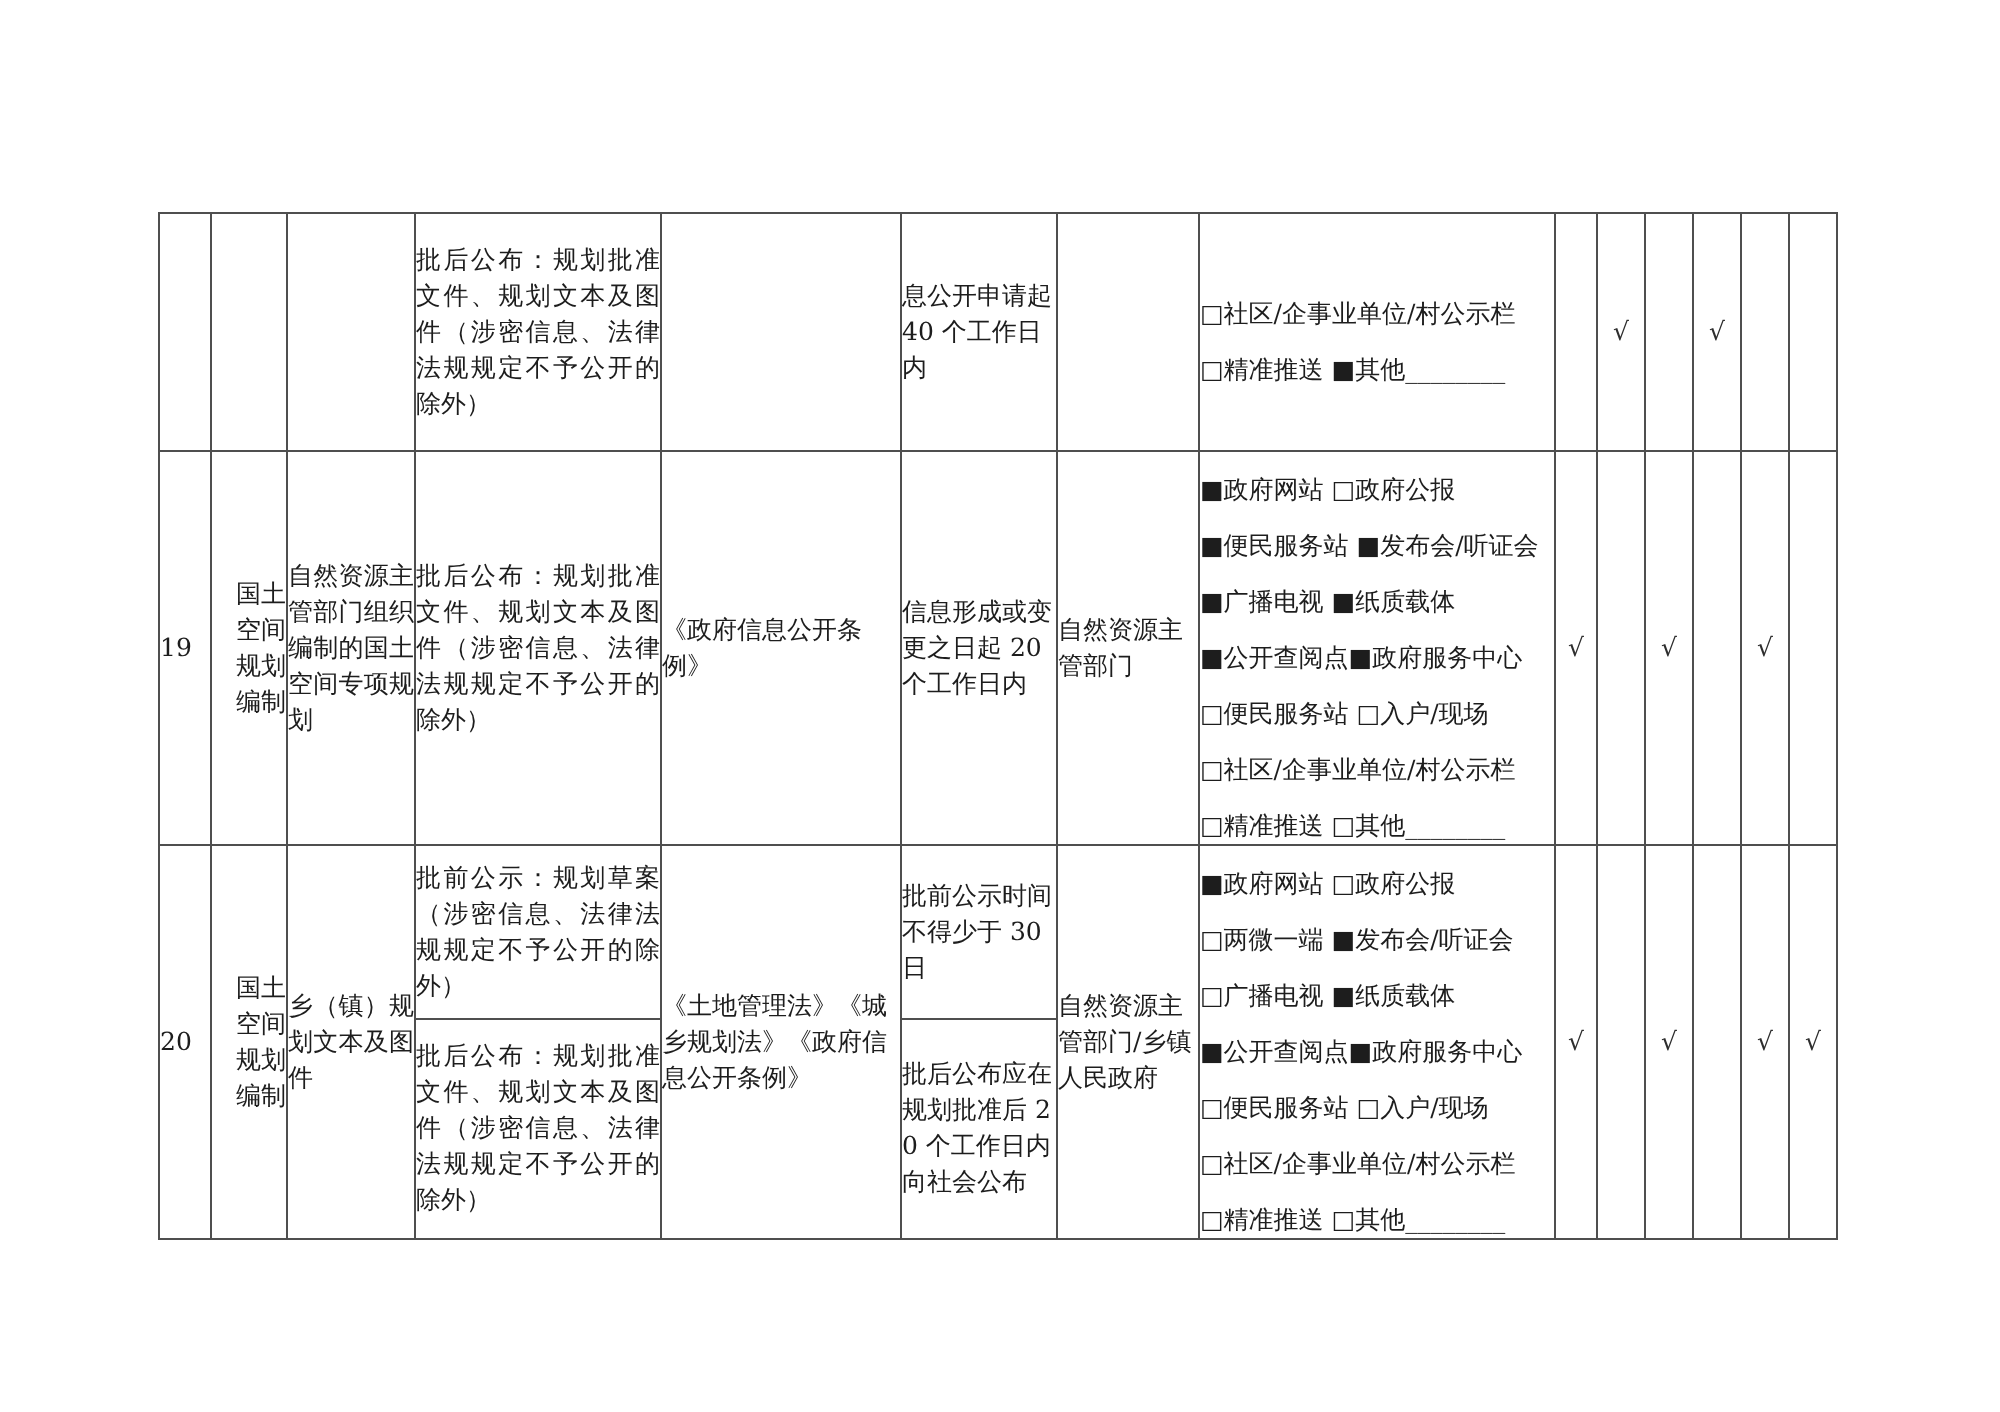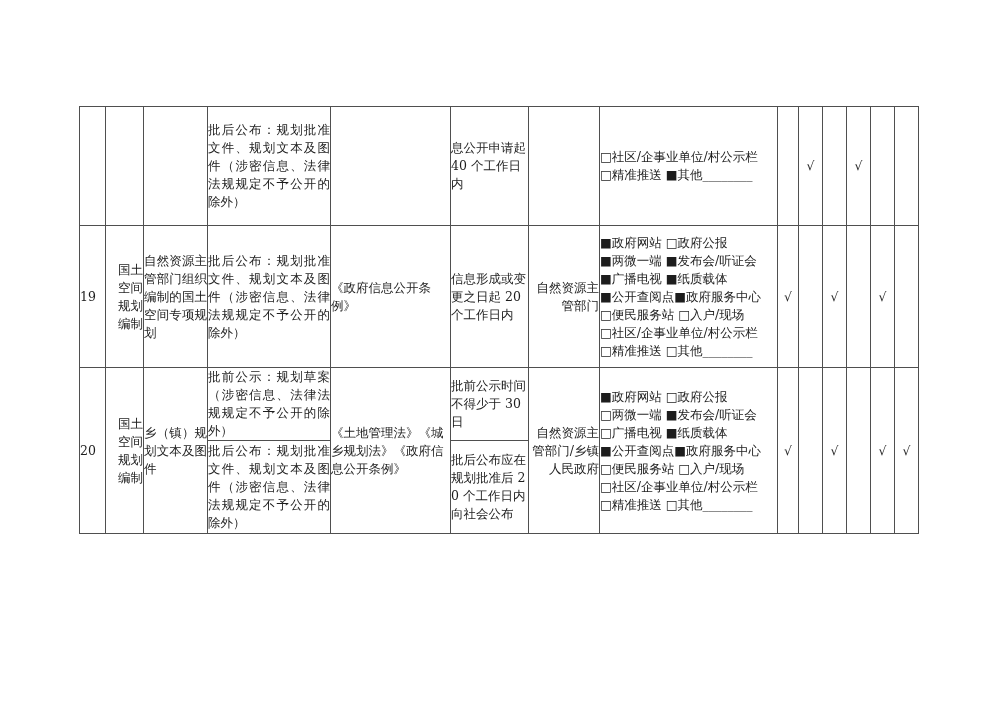--- a/index.html
+++ b/index.html
@@ -31,23 +31,23 @@
     line-height: 18px;
     word-break: break-all;
     padding: 0;
   }
   .c-no       { text-align: left; font-size: 12.5px; }
   .c-cat      { text-align: right; padding: 0 2px; line-height: 19px; }
   .c-item     { padding: 0 4px; line-height: 19px; text-align: justify; }
   .c-content  { padding: 0 4px; line-height: 18px; text-align: justify; }
   .c-basis    { padding: 0 3px; line-height: 20px; }
   .c-deadline { padding: 0 5px; line-height: 18.5px; }
-  .c-subject  { text-align: right; padding: 0 4px; line-height: 19px; }
+  .c-subject  { text-align: left; padding: 0 4px; line-height: 19px; }
   .c-channels { padding: 0 5px; line-height: 19.5px; }
-  .c-channels .ch-line { white-space: nowrap; }
+  .c-channels .ch-line { white-space: nowrap; margin-top: 10px; }
   .c-check    { text-align: center; font-size: 12px; color: #2e2e2e; }
   .v-top      { vertical-align: top; }
   .pt10 { padding-top: 10px; }
   .pt6  { padding-top: 6px; }
   tr.row-partial { height: 119px; }
   tr.row-19      { height: 142px; }
   tr.row-20a     { height: 73px; }
   tr.row-20b     { height: 93px; }
 </style>
 </head>
@@ -96,21 +96,21 @@
     <tr class="row-19">
       <td class="c-no">19</td>
       <td class="c-cat">国土空间规划编制</td>
       <td class="c-item">自然资源主管部门组织编制的国土空间专项规划</td>
       <td class="c-content">批后公布：规划批准文件、规划文本及图件（涉密信息、法律法规规定不予公开的除外）</td>
       <td class="c-basis">《政府信息公开条例》</td>
       <td class="c-deadline">信息形成或变更之日起 20 个工作日内</td>
       <td class="c-subject">自然资源主管部门</td>
       <td class="c-channels">
         <div class="ch-line">■政府网站 □政府公报</div>
-        <div class="ch-line">■两微一端 ■发布会/听证会</div>
+        <div class="ch-line">■便民服务站 ■发布会/听证会</div>
         <div class="ch-line">■广播电视 ■纸质载体</div>
         <div class="ch-line">■公开查阅点■政府服务中心</div>
         <div class="ch-line">□便民服务站 □入户/现场</div>
         <div class="ch-line">□社区/企事业单位/村公示栏</div>
         <div class="ch-line">□精准推送 □其他________</div>
       </td>
       <td class="c-check">√</td>
       <td class="c-check"></td>
       <td class="c-check">√</td>
       <td class="c-check"></td>

